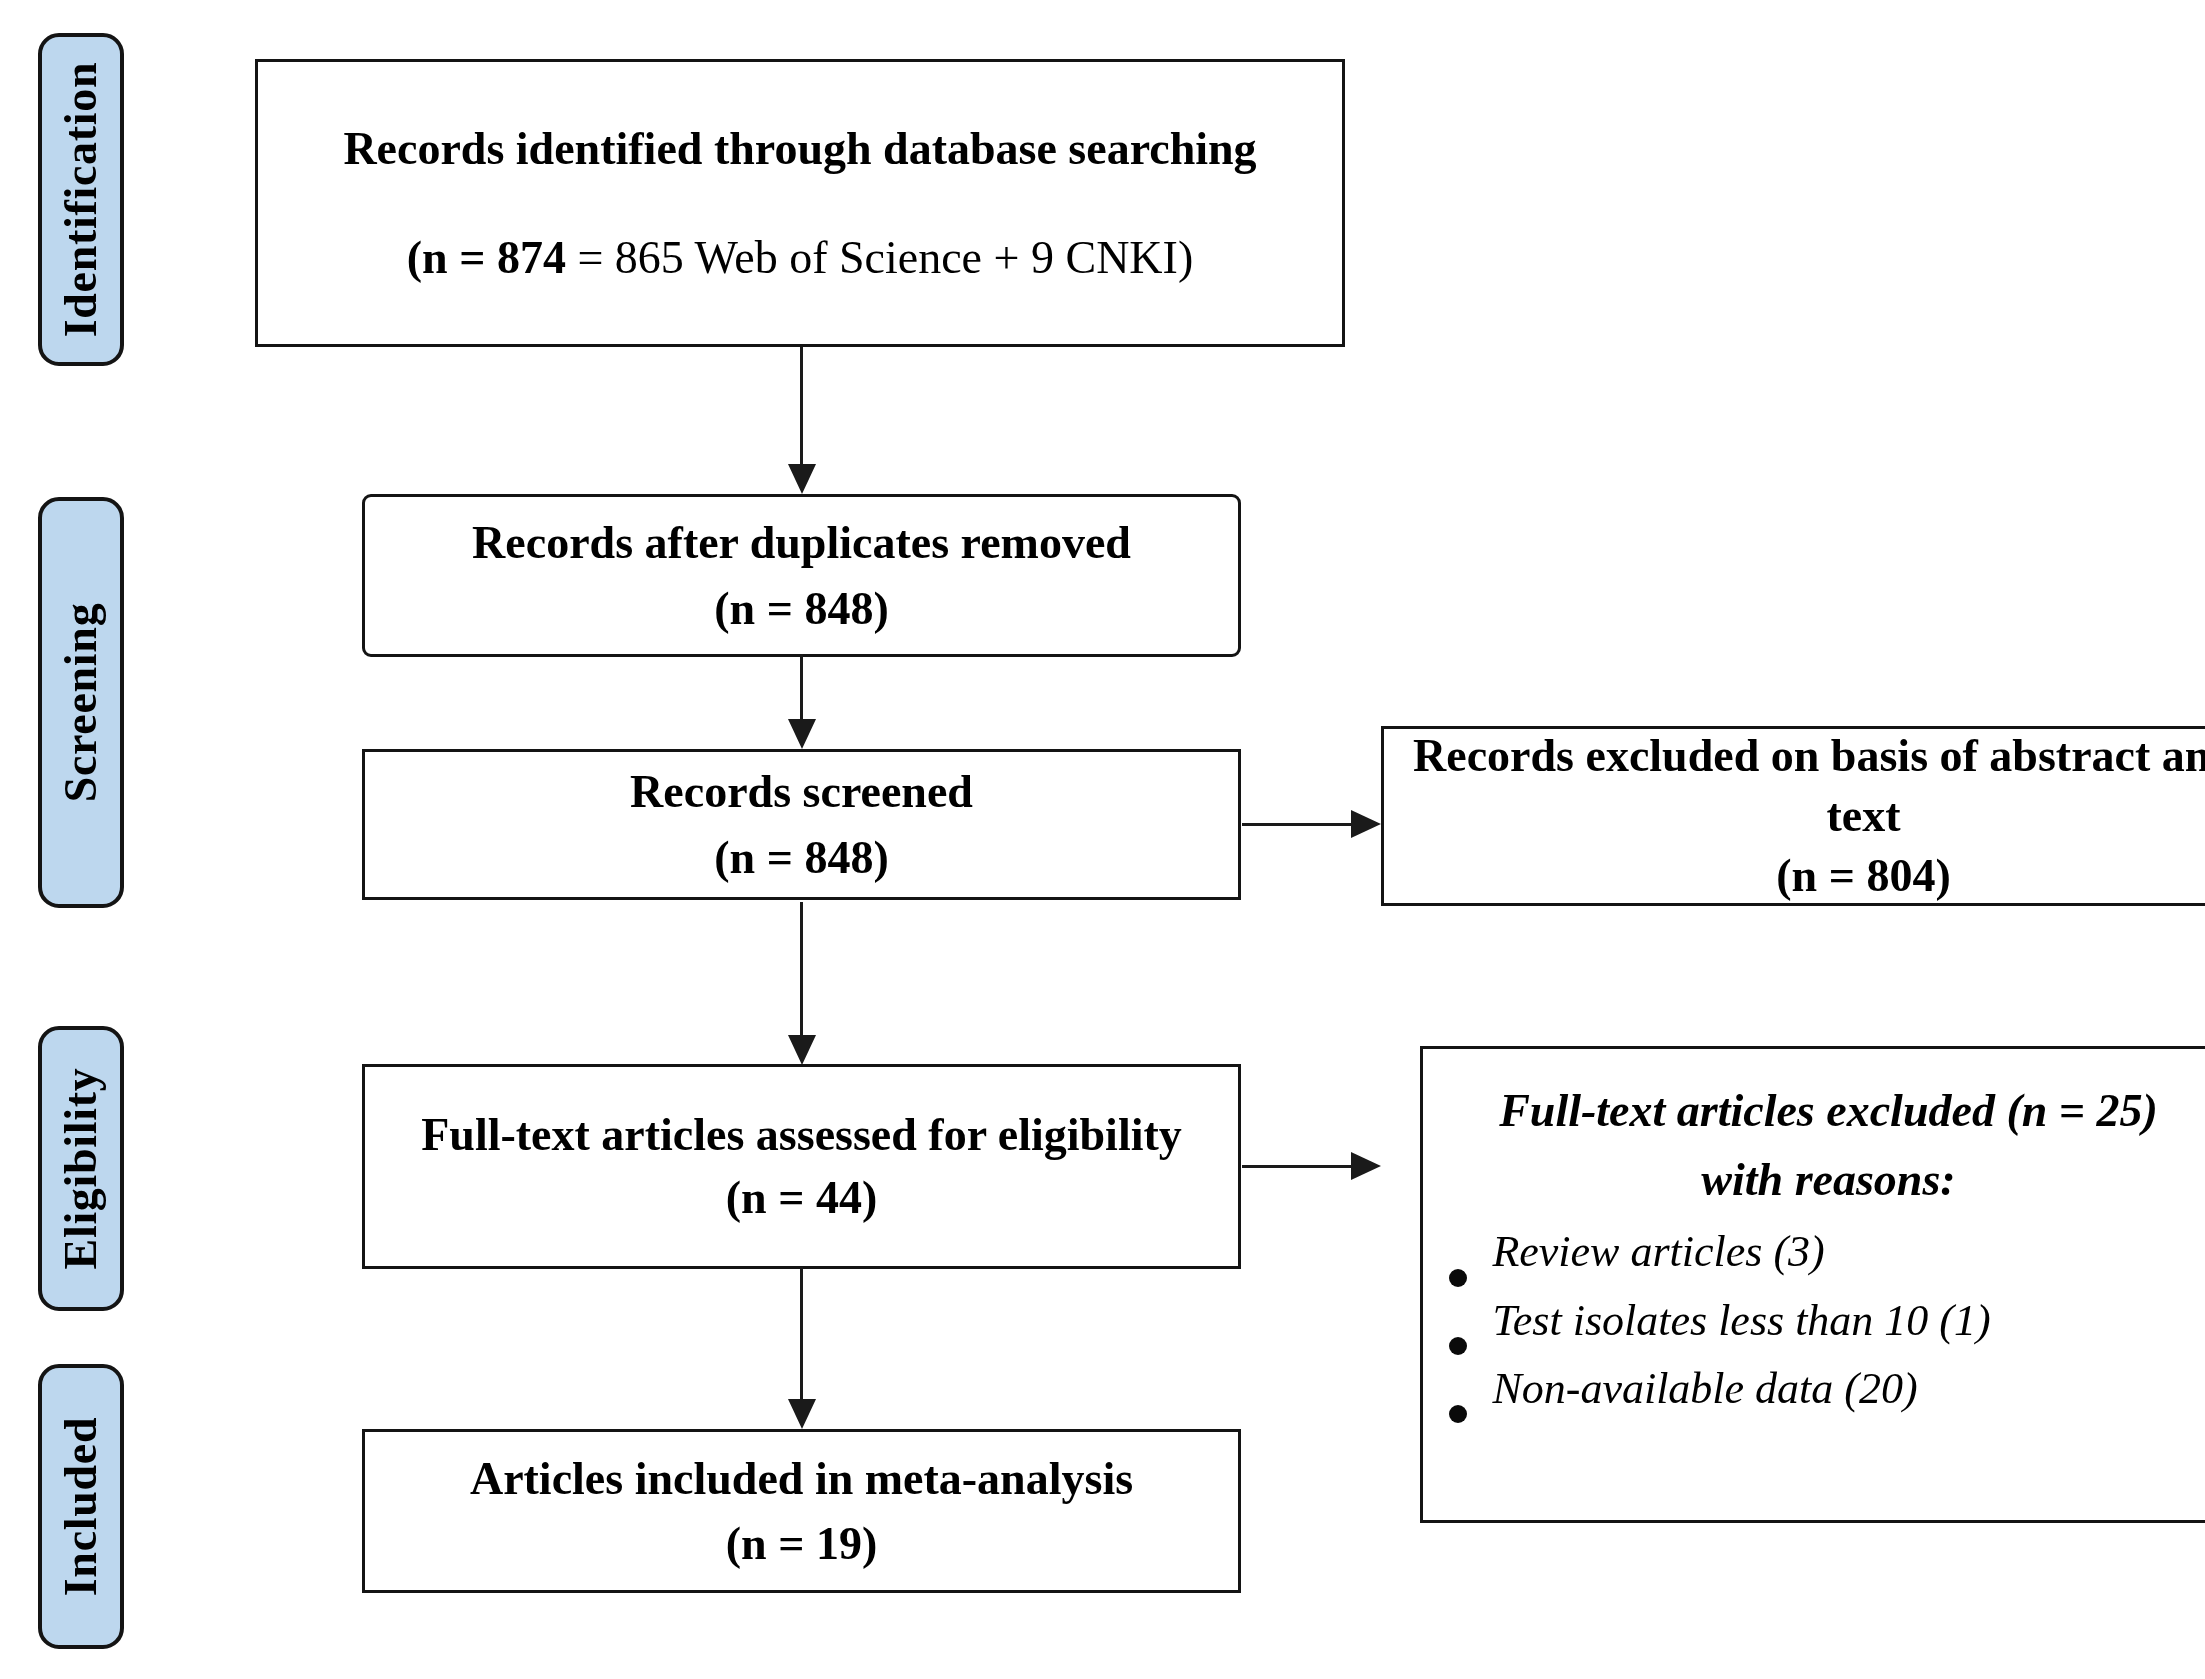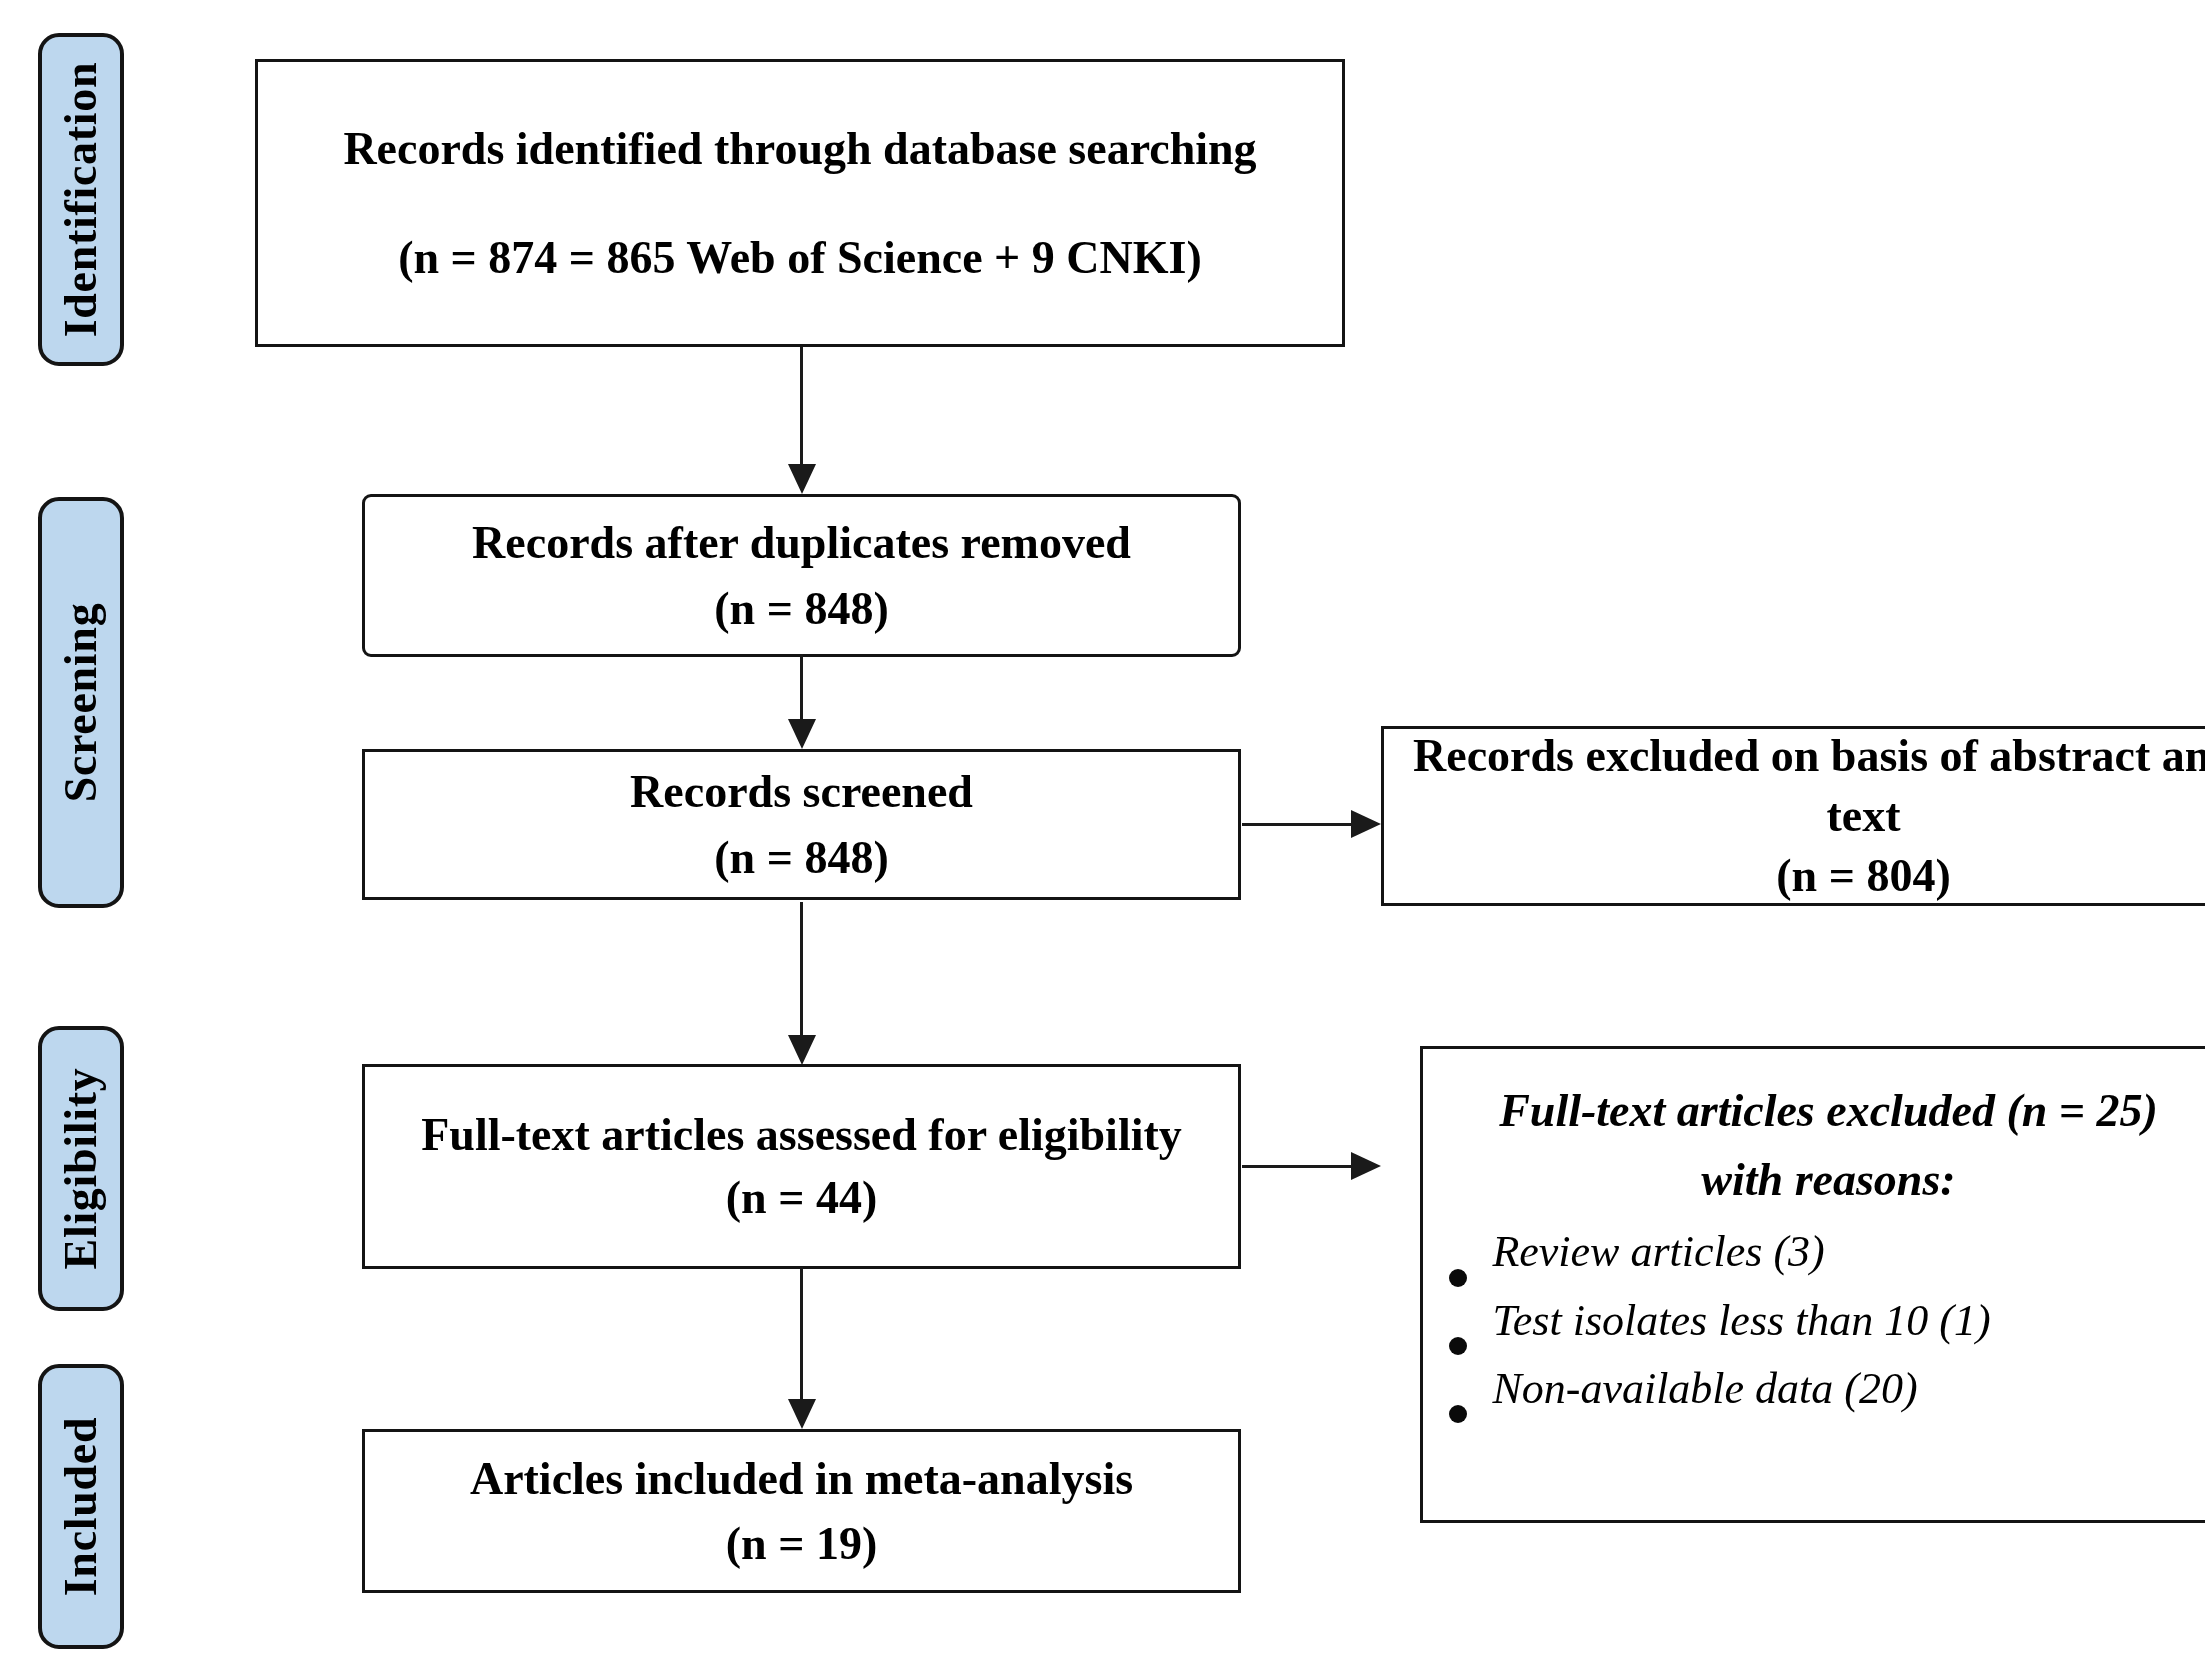--- a/index.html
+++ b/index.html
@@ -63,21 +63,21 @@
   .box-assessed   { left: 362px; top: 1064px; width: 879px; height: 205px; line-height: 1.36; }
   .box-included   { left: 362px; top: 1429px; width: 879px; height: 164px; }
   .box-excluded-records { left: 1381px; top: 726px; width: 965px; height: 180px; line-height: 1.3; padding: 0 15px; }
   .box-excluded-fulltext {
     left: 1420px; top: 1046px; width: 817px; height: 477px;
     justify-content: flex-start;
     padding: 27px 7.4px 7.4px 7.4px;
     line-height: 1.5;
     font-style: italic;
   }
-  .count-regular { font-weight: 700; margin-top: 16px; }
+  .count-regular { font-weight: 400; margin-top: 16px; }
   .nowrap { white-space: nowrap; }
 
   
   .reasons {
     list-style: none;
     margin: 4.4px 0 0 0;
     padding: 0 0 0 19px;
     align-self: flex-start;
     text-align: left;
     font-weight: 400;

